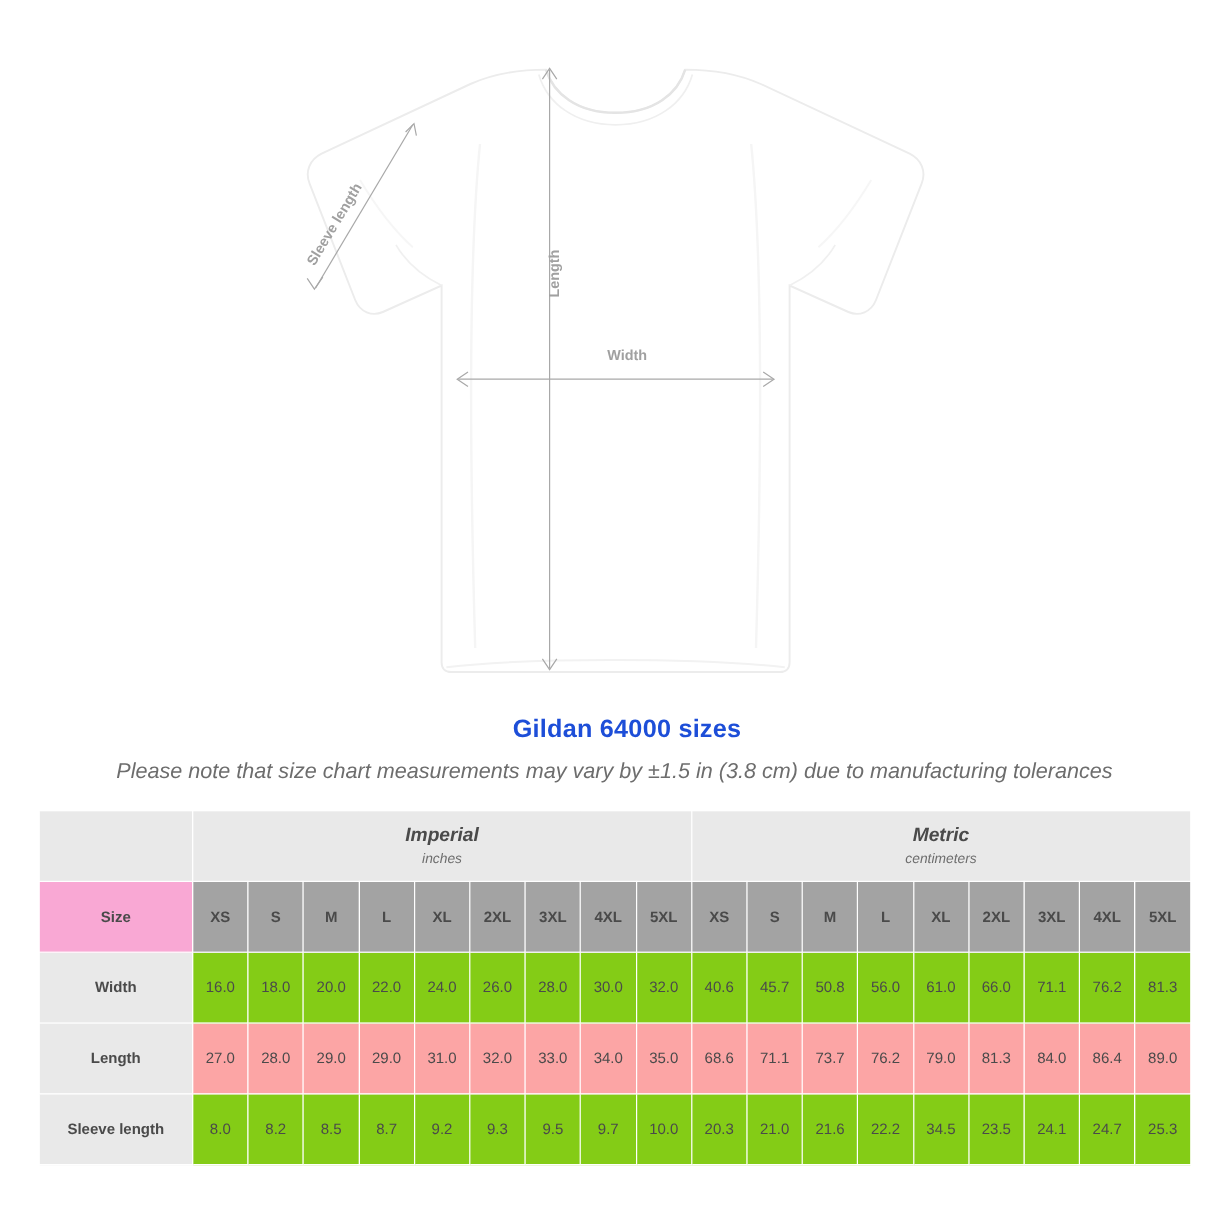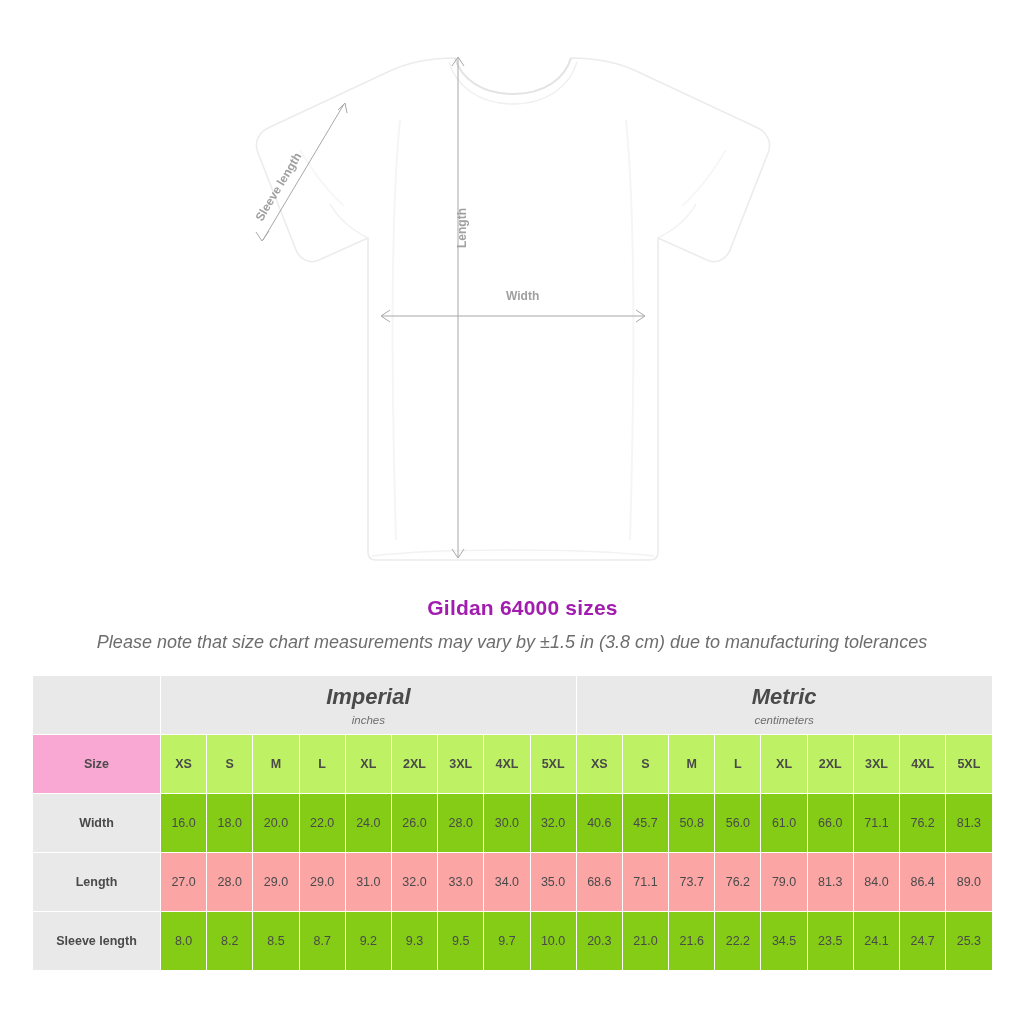--- a/index.html
+++ b/index.html
@@ -30,21 +30,21 @@
     position: absolute;
     left: 0;
     top: 0;
   }
 
   
   .chart-title {
     text-align: center;
     font-size: 21px;
     font-weight: bold;
-    color: #a21caf;
+    color: #1d4ed8;
     margin: 16px 0 0 0;
     letter-spacing: 0.2px;
     padding-left: 21px;
   }
   .chart-subtitle {
     text-align: center;
     font-size: 18px;
     font-style: italic;
     color: #6d6d6d;
     margin: 12px 0 0 0;
@@ -67,21 +67,21 @@
     color: #4a4a4a;
     padding: 0;
     height: 58px;
     vertical-align: middle;
   }
   .unit-head {
     background: #e9e9e9;
     height: 74px;
   }
   .unit-title {
-    font-size: 22px;
+    font-size: 16px;
     font-style: italic;
     font-weight: bold;
     color: #4a4a4a;
     line-height: 1.35;
   }
   .unit-sub {
     font-size: 11.5px;
     font-style: italic;
     font-weight: normal;
     color: #6d6d6d;
@@ -90,21 +90,21 @@
   .corner {
     background: #e9e9e9;
   }
   .row-label {
     background: #e9e9e9;
     font-weight: bold;
     font-size: 13px;
     color: #3a3a3a;
   }
   .col-head {
-    background: #bef264;
+    background: #a3a3a3;
     font-weight: bold;
     font-size: 12.5px;
     color: #3a3a3a;
   }
   .col-head-size {
     background: #f9a8d4;
     font-weight: bold;
     font-size: 13px;
     color: #3a3a3a;
   }

